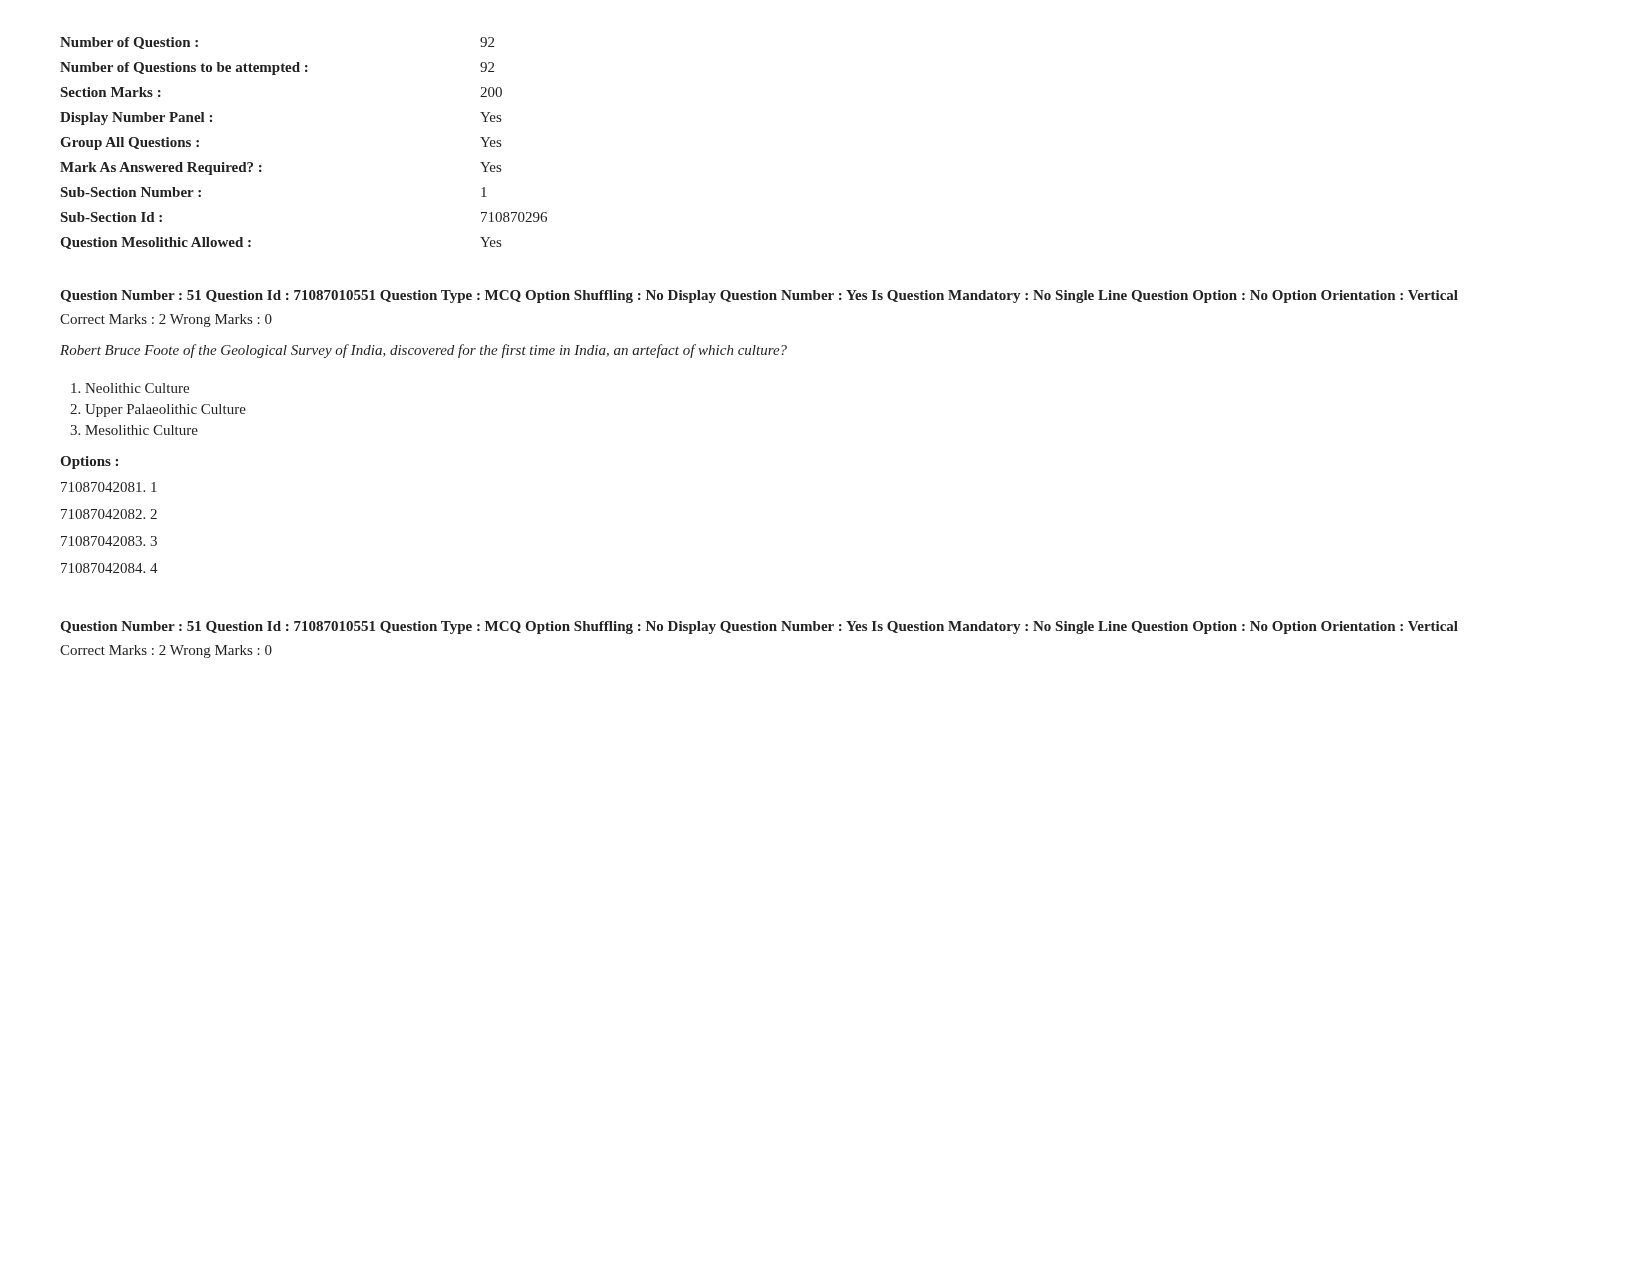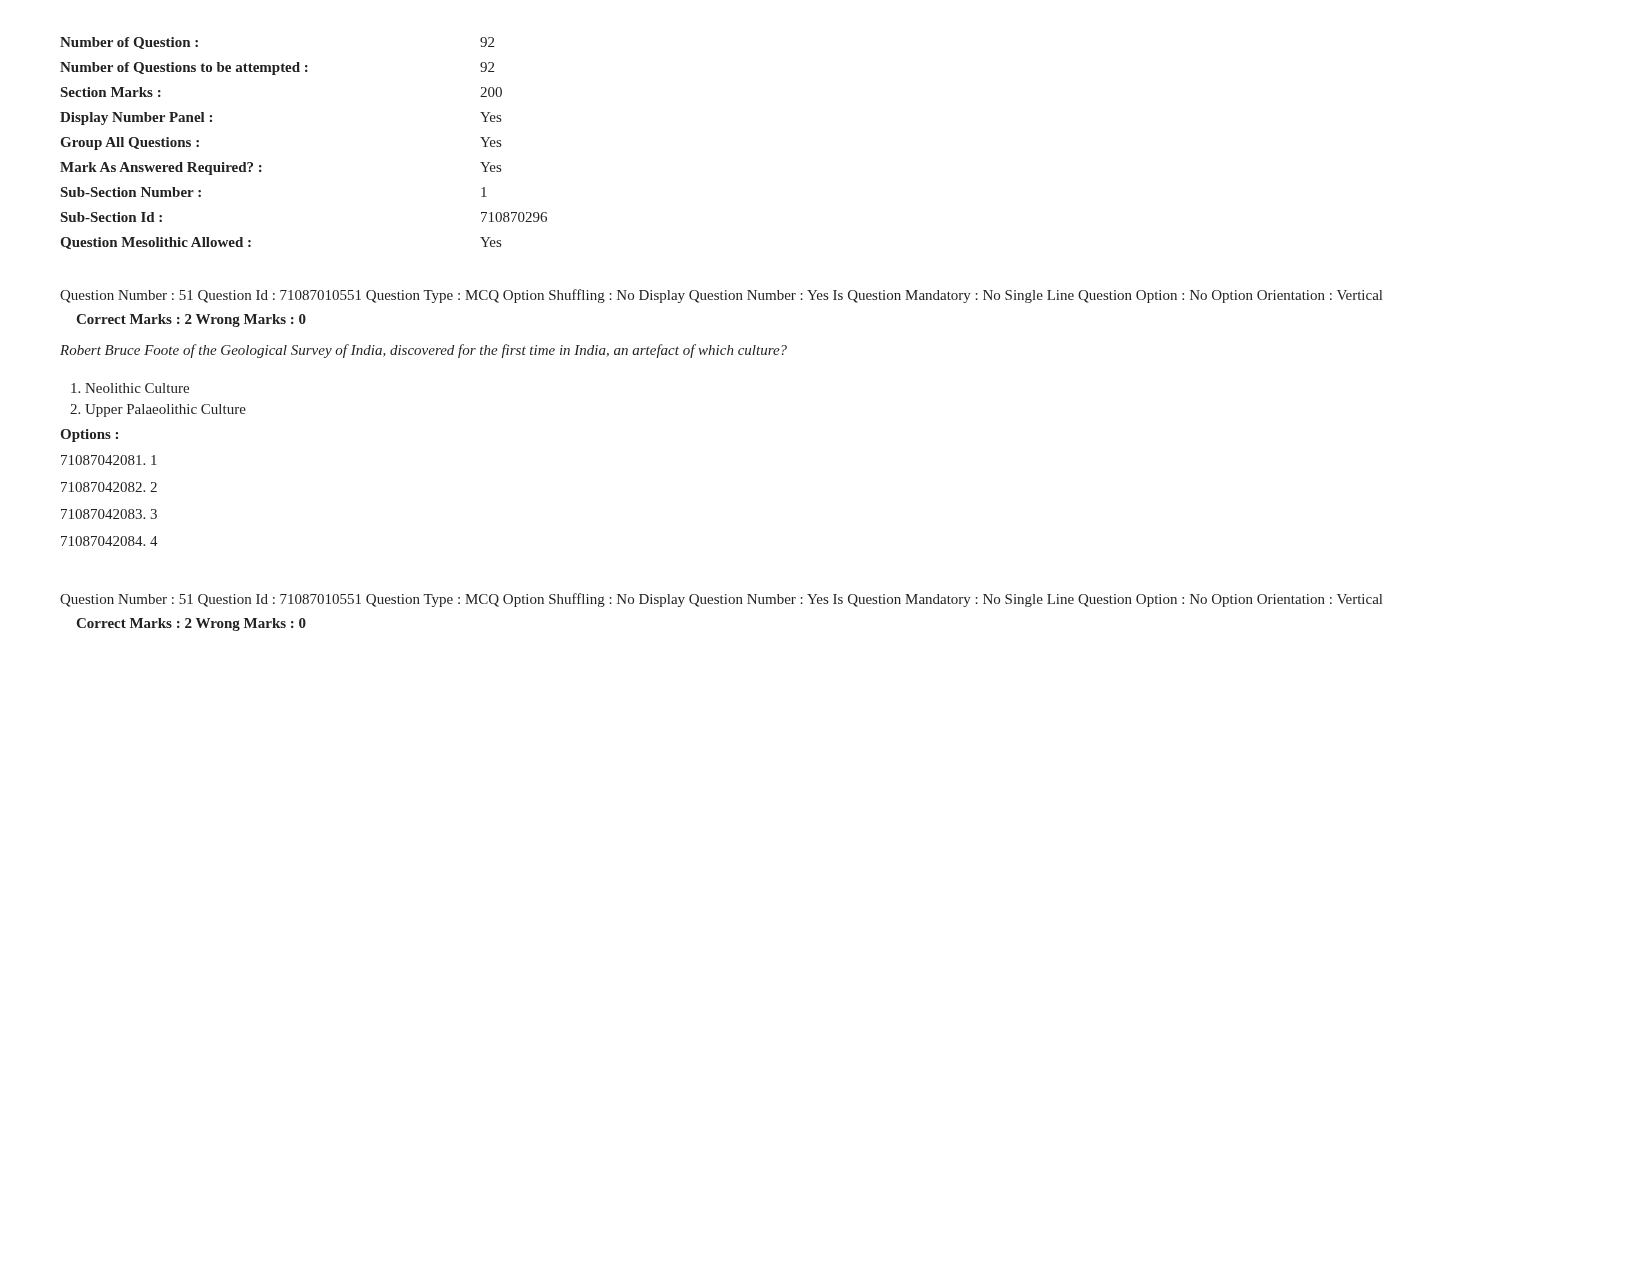--- a/index.html
+++ b/index.html
@@ -28,40 +28,39 @@
       font-weight: bold;
       font-size: 15px;
     }
     .info-value {
       font-size: 15px;
     }
     .question-block {
       margin-bottom: 32px;
     }
     .question-meta {
-      font-weight: normal;
+      font-weight: bold;
       font-size: 15px;
       line-height: 1.6;
       margin-bottom: 4px;
     }
     .question-marks {
-      font-weight: bold;
+      font-weight: normal;
       font-size: 15px;
       margin-bottom: 10px;
-      margin-left: 16px;
     }
     .question-text {
       font-size: 15px;
       font-style: italic;
       line-height: 1.7;
       margin-bottom: 16px;
     }
     .options-list {
       list-style: none;
-      margin-bottom: 8px;
+      margin-bottom: 14px;
       padding-left: 10px;
     }
     .options-list li {
       font-size: 15px;
       margin-bottom: 4px;
     }
     .options-ids-label {
       font-weight: bold;
       font-size: 15px;
       margin-bottom: 4px;
@@ -114,20 +113,21 @@
   </div>
 
 <div class="questions-container">
 <div class="question-block">
       <div class="question-meta">Question Number : 51 Question Id : 71087010551 Question Type : MCQ Option Shuffling : No Display Question Number : Yes Is Question Mandatory : No Single Line Question Option : No Option Orientation : Vertical</div>
       <div class="question-marks">Correct Marks : 2 Wrong Marks : 0</div>
       <div class="question-text">Robert Bruce Foote of the Geological Survey of India, discovered for the first time in India, an artefact of which culture?</div>
       <ul class="options-list">
         <li>1. Neolithic Culture</li>
         <li>2. Upper Palaeolithic Culture</li>
+        <li>3. Mesolithic Culture</li>
       </ul>
       <div class="options-ids-label">Options :</div>
       <div class="options-ids">71087042081. 1<br>71087042082. 2<br>71087042083. 3<br>71087042084. 4</div>
     </div>
     <div class="question-block">
       <div class="question-meta">Question Number : 51 Question Id : 71087010551 Question Type : MCQ Option Shuffling : No Display Question Number : Yes Is Question Mandatory : No Single Line Question Option : No Option Orientation : Vertical</div>
       <div class="question-marks">Correct Marks : 2 Wrong Marks : 0</div>
     </div>
   </div>
 

